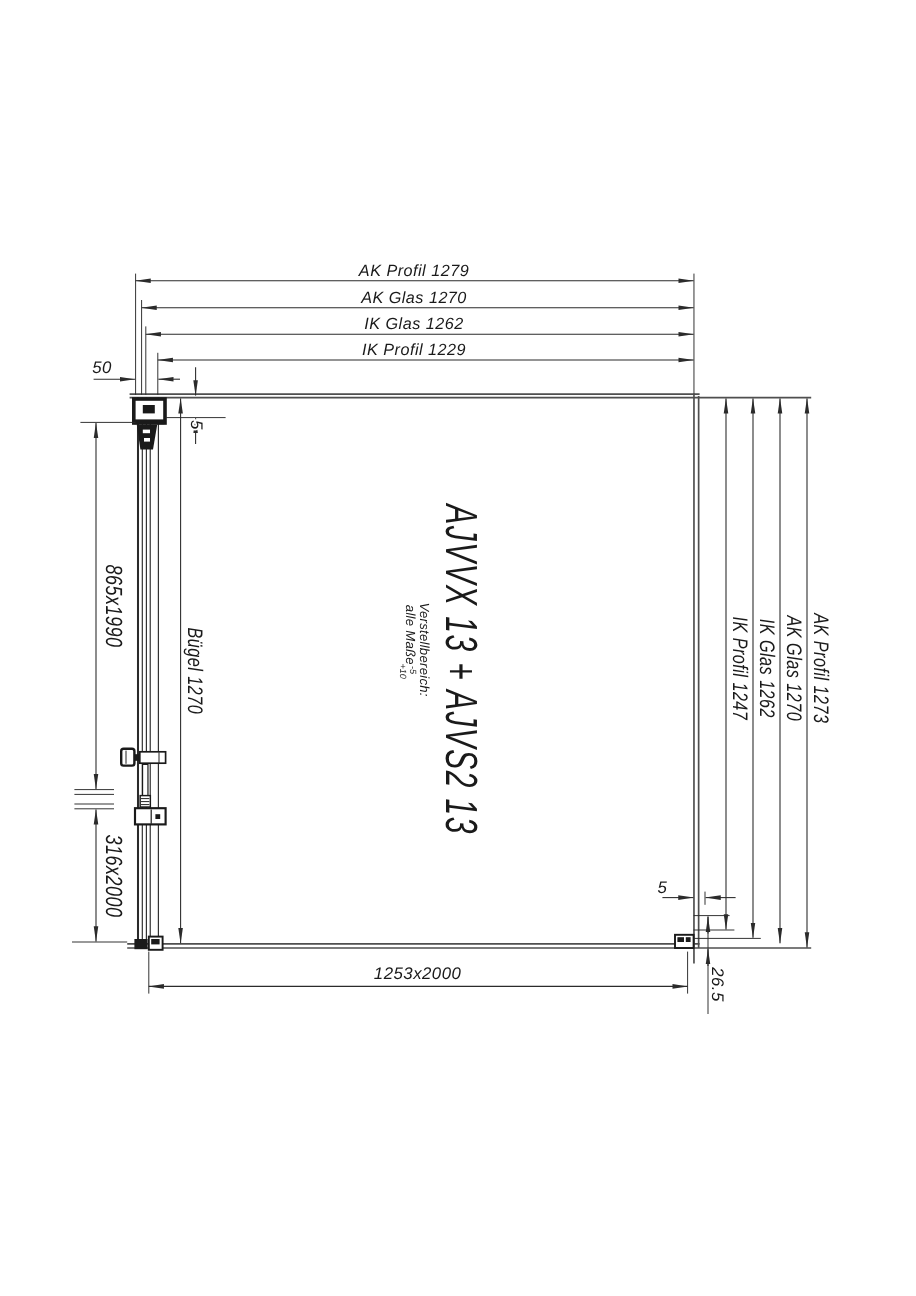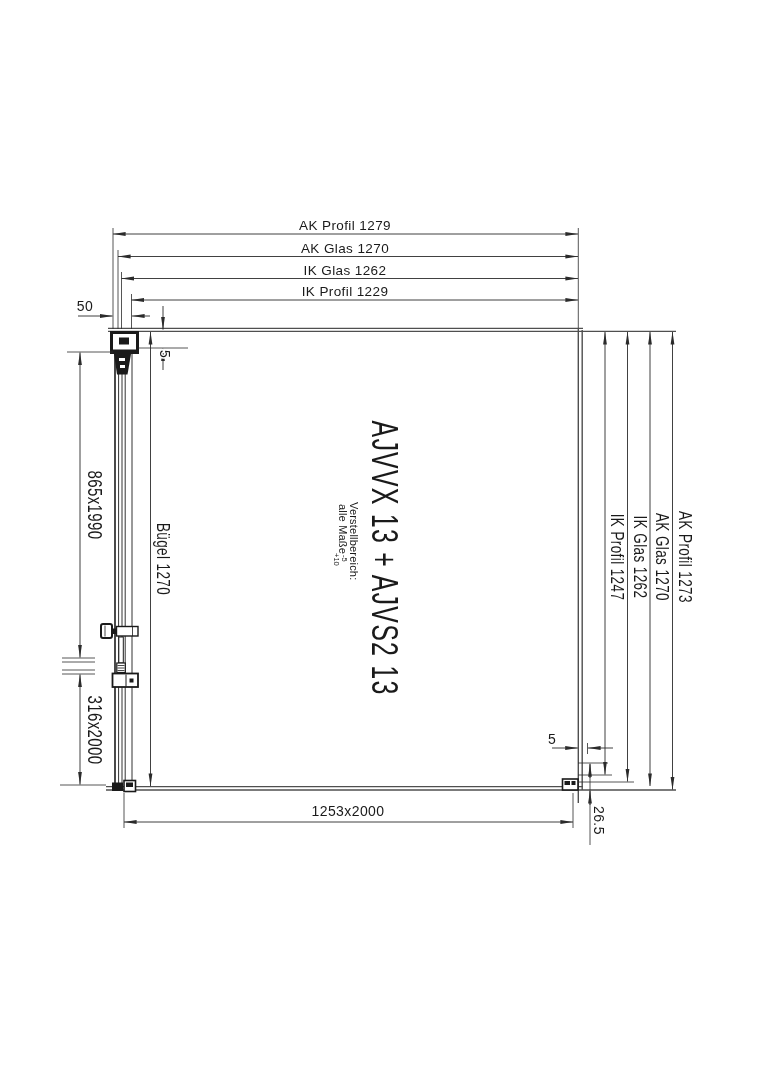--- a/index.html
+++ b/index.html
@@ -1,16 +1,16 @@
 <!DOCTYPE html>
 <html><head>
 <meta charset="utf-8">
 <style>
   html,body{margin:0;padding:0;background:#ffffff;}
-  .page{position:relative;width:763px;height:1080px;background:#ffffff;overflow:hidden;}
+  .page{position:relative;width:763px;height:1080px;background:#ffffff;overflow:hidden;font-style:italic;}
   svg{position:absolute;left:0;top:0;}
   .dimline{stroke:#2b2b2b;stroke-width:0.9;fill:none;}
   .extline{stroke:#2b2b2b;stroke-width:0.8;fill:none;}
   .edge{stroke:#4f4f4f;stroke-width:1.4;fill:none;}
   .profline{stroke:#333333;stroke-width:1;fill:none;}
   .profline-heavy{stroke:#2a2a2a;stroke-width:1.7;fill:none;}
   .hw-stroke{stroke:#1a1a1a;fill:#ffffff;}
   .hw-fill{fill:#1a1a1a;stroke:none;}
   text{font-family:"Liberation Sans","DejaVu Sans",sans-serif;fill:#1a1a1a;letter-spacing:0.4px;}
   .dimtext{font-size:13.5px;}

